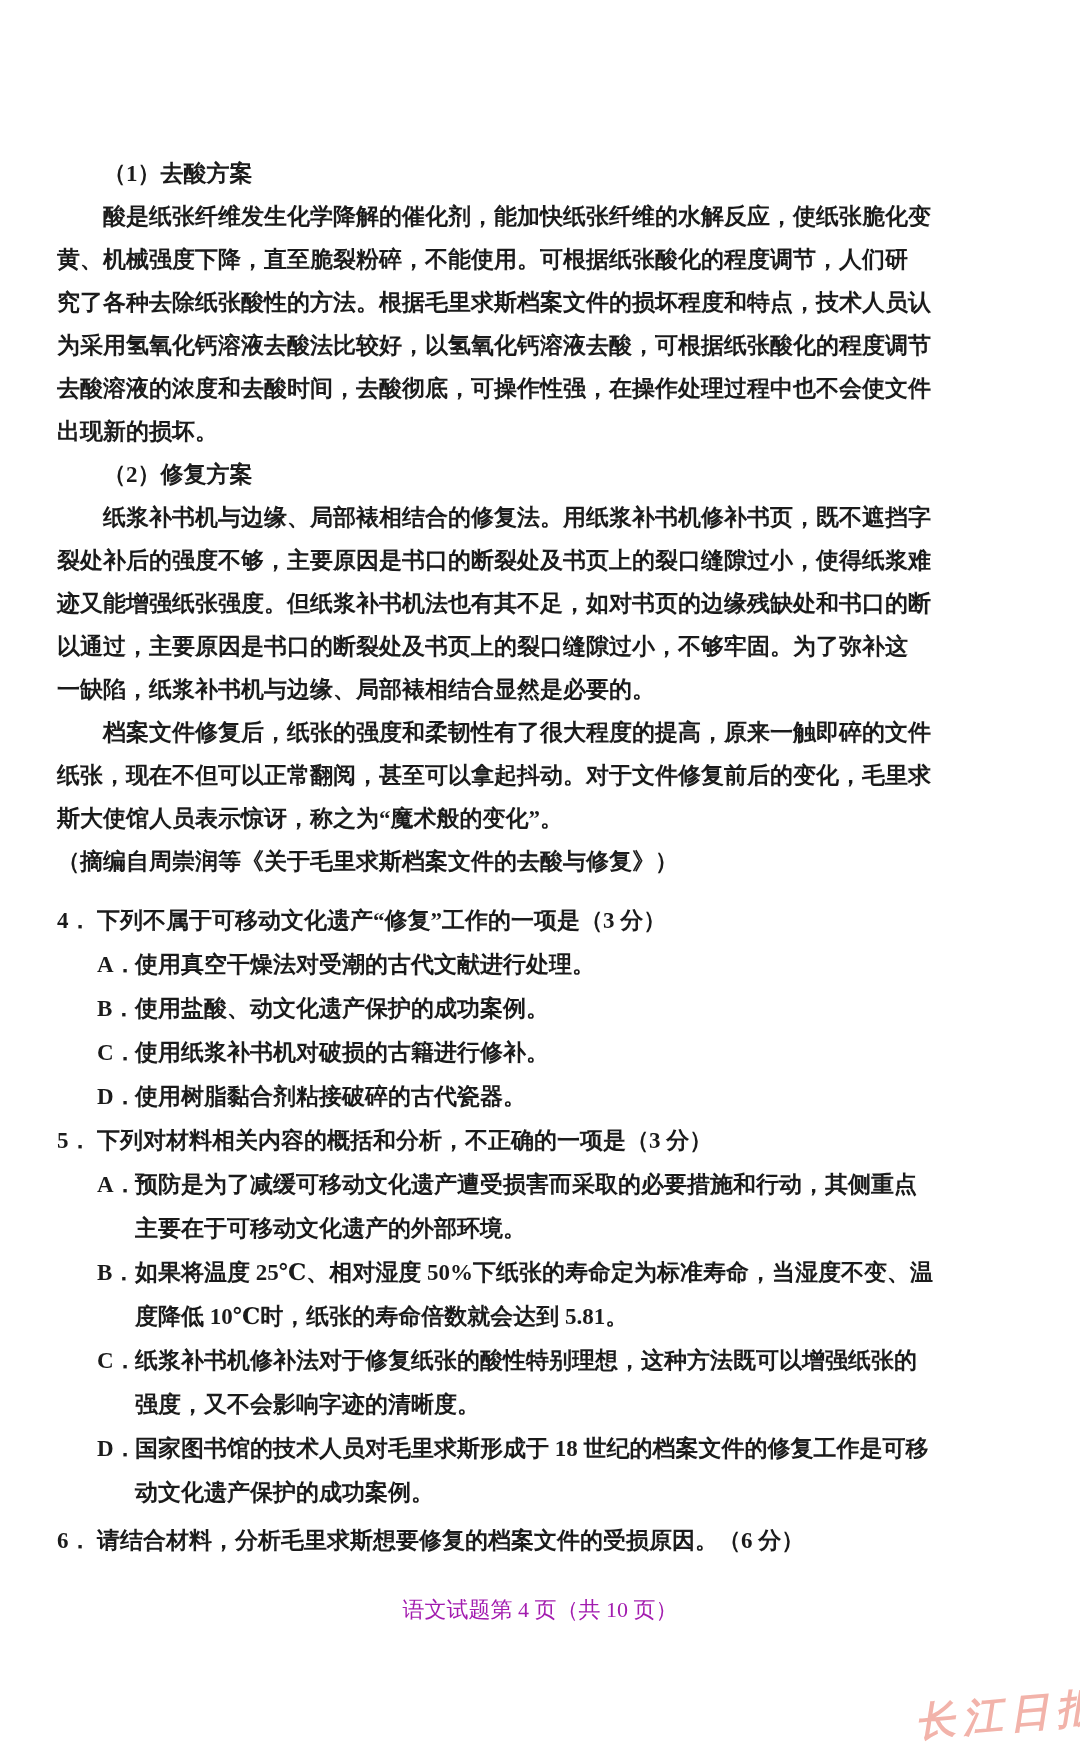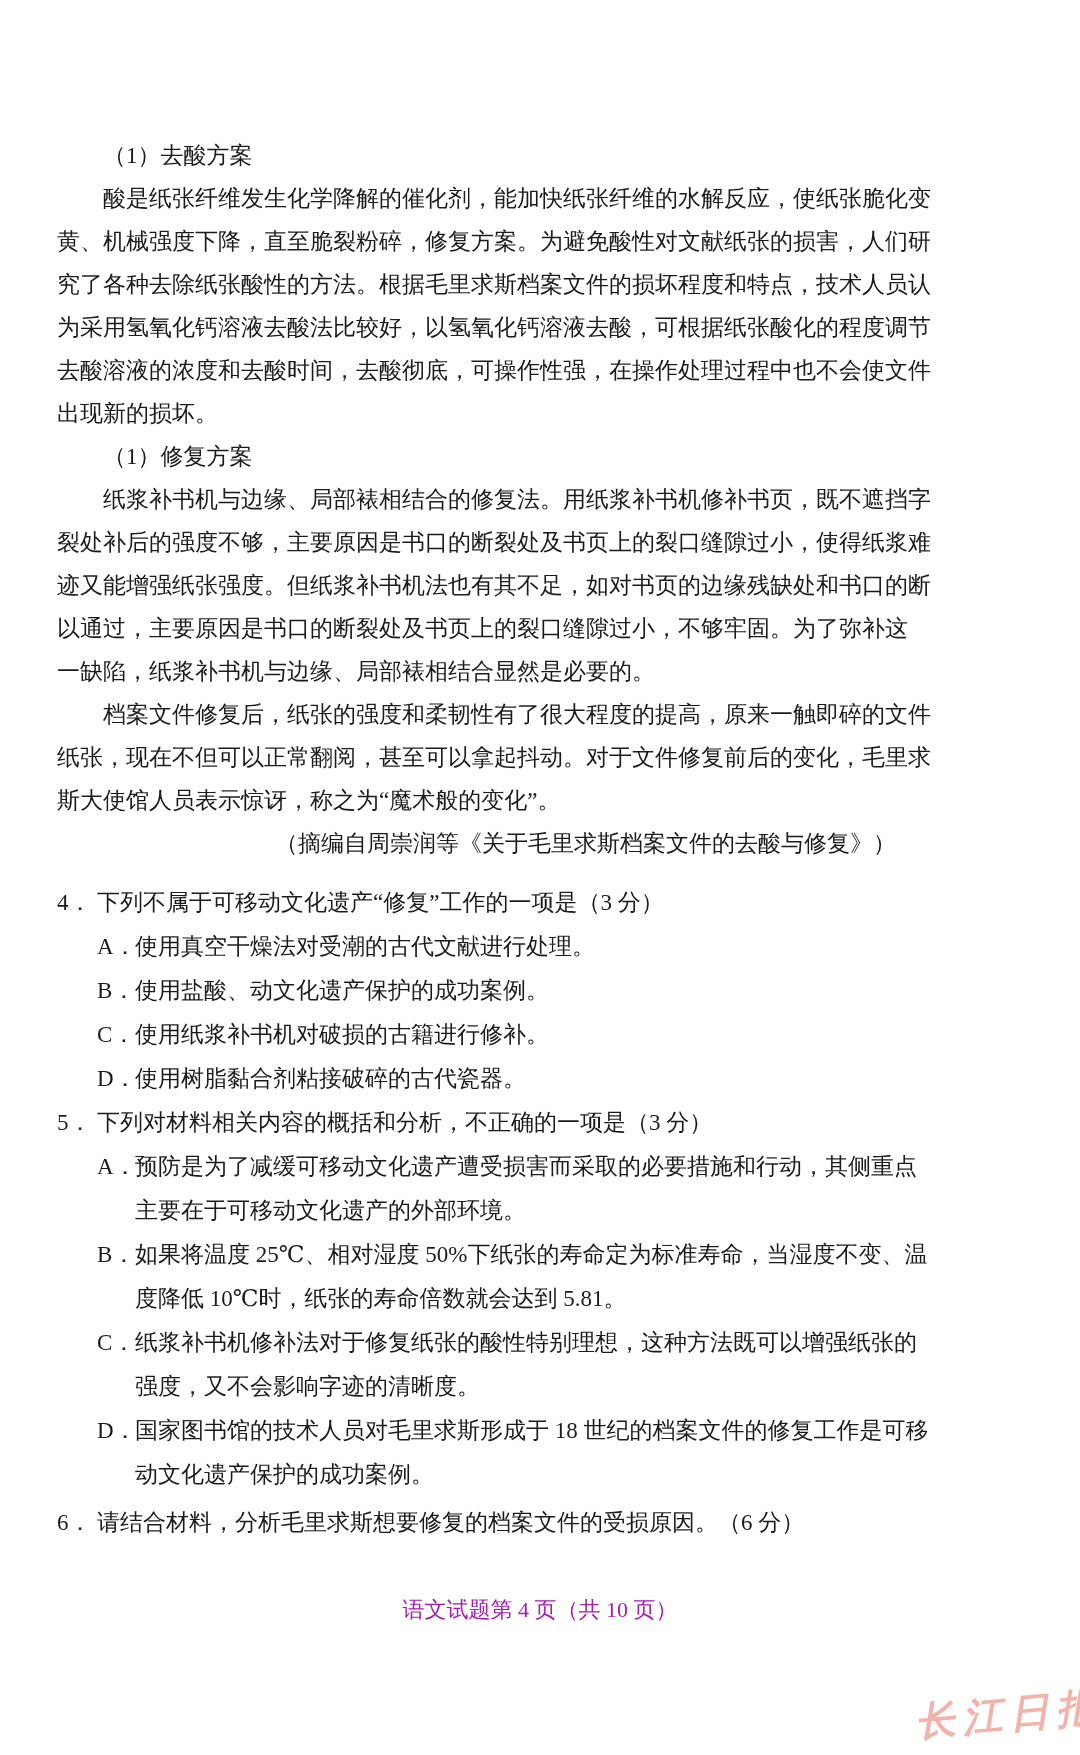--- a/index.html
+++ b/index.html
@@ -8,29 +8,30 @@
     width:1080px;
     height:1755px;
     background:#ffffff;
     font-family:"Liberation Serif","DejaVu Serif",serif;
     color:#1b1b1b;
     overflow:hidden;
   }
   .content {
     position:absolute;
     left:57px;
-    top:134px;
+    top:152px;
     width:881px;
     font-size:23px;
     line-height:43px;
+    font-weight:bold;
   }
   .line { white-space:nowrap; }
   .indent { text-indent:46px; }
   .attribution {
-    text-align:right;
+    text-align:left;
     padding-right:42px;
     white-space:nowrap;
   }
   .questions { margin-top:16px; }
   .qrow { display:flex; line-height:44px; font-size:23px; }
   .qnum { width:40px; flex:none; }
   .opt { padding-left:40px; }
   .olabel { width:38px; flex:none; }
   .otext { flex:1; min-width:0; }
   .oline { display:block; white-space:nowrap; }
@@ -62,27 +63,27 @@
 </style>
 </head>
 <body>
 
 <div class="page">
 
   <div class="content">
 
     <div class="line indent">（1）去酸方案</div>
     <div class="line indent">酸是纸张纤维发生化学降解的催化剂，能加快纸张纤维的水解反应，使纸张脆化变</div>
-    <div class="line">黄、机械强度下降，直至脆裂粉碎，修复方案。为避免酸性对文献纸张的损害，人们研</div>
+    <div class="line">黄、机械强度下降，直至脆裂粉碎，不能使用。可根据纸张酸化的程度调节，人们研</div>
     <div class="line">究了各种去除纸张酸性的方法。根据毛里求斯档案文件的损坏程度和特点，技术人员认</div>
     <div class="line">为采用氢氧化钙溶液去酸法比较好，以氢氧化钙溶液去酸，可根据纸张酸化的程度调节</div>
     <div class="line">去酸溶液的浓度和去酸时间，去酸彻底，可操作性强，在操作处理过程中也不会使文件</div>
     <div class="line">出现新的损坏。</div>
 
-    <div class="line indent">（1）修复方案</div>
+    <div class="line indent">（2）修复方案</div>
     <div class="line indent">纸浆补书机与边缘、局部裱相结合的修复法。用纸浆补书机修补书页，既不遮挡字</div>
     <div class="line">裂处补后的强度不够，主要原因是书口的断裂处及书页上的裂口缝隙过小，使得纸浆难</div>
     <div class="line">迹又能增强纸张强度。但纸浆补书机法也有其不足，如对书页的边缘残缺处和书口的断</div>
     <div class="line">以通过，主要原因是书口的断裂处及书页上的裂口缝隙过小，不够牢固。为了弥补这</div>
     <div class="line">一缺陷，纸浆补书机与边缘、局部裱相结合显然是必要的。</div>
 
     <div class="line indent">档案文件修复后，纸张的强度和柔韧性有了很大程度的提高，原来一触即碎的文件</div>
     <div class="line">纸张，现在不但可以正常翻阅，甚至可以拿起抖动。对于文件修复前后的变化，毛里求</div>
     <div class="line">斯大使馆人员表示惊讶，称之为“魔术般的变化”。</div>
 

